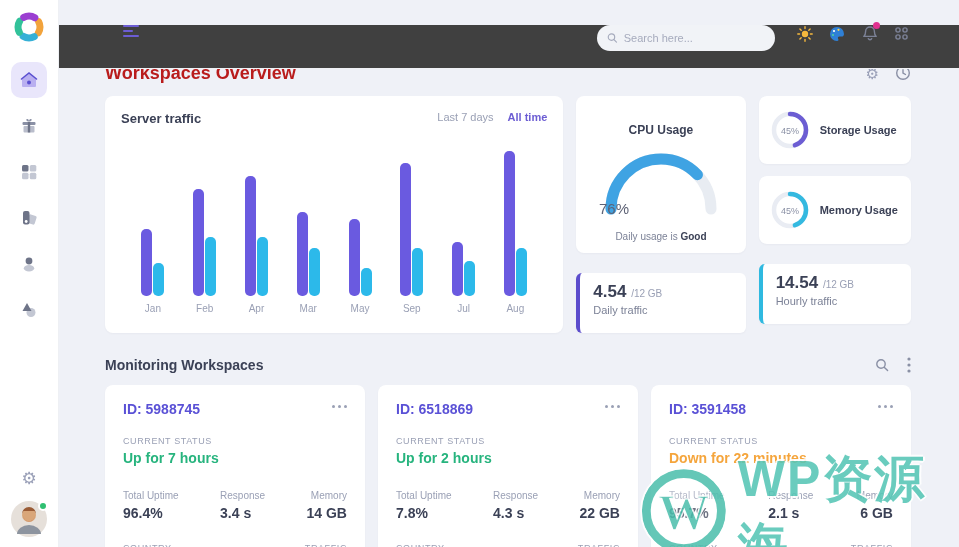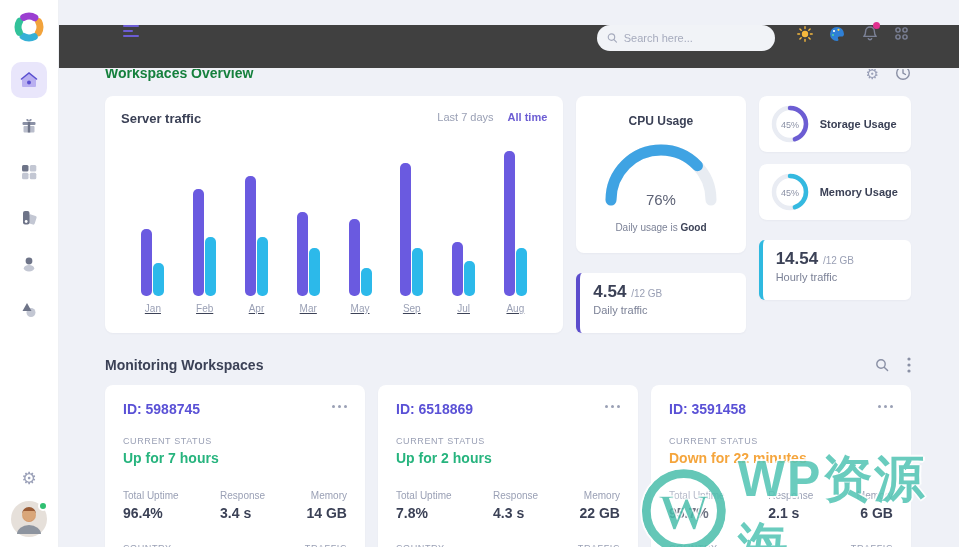--- a/index.html
+++ b/index.html
@@ -30,48 +30,48 @@
   .search-pill input { border:0; outline:0; background:transparent; font-size:11px; color:#6b7186; width:100%;
                        font-family:"Liberation Sans", sans-serif; }
   .search-pill input::placeholder { color:#a6abbd; }
   .top-icons { display:flex; align-items:center; gap:16px; margin-left:22px; margin-right:34px; }
   .top-icon { position:relative; cursor:pointer; display:flex; align-items:center; }
   .bell-dot { position:absolute; right:-2px; top:-3px; width:7px; height:7px; border-radius:50%; background:#e0318f; }
 
   
   .main { position:absolute; left:59px; top:44px; right:0; bottom:-60px; background:#eff1f7; padding:16px 48px 0 46px; }
   .title-row { display:flex; align-items:center; justify-content:space-between; height:26px; }
-  .page-title { font-size:14px; font-weight:bold; color:#15803d; }
+  .page-title { font-size:18px; font-weight:bold; color:#b91c1c; }
   .title-icons { display:flex; gap:16px; align-items:center; color:#8a90a5; }
 
   .row1 { display:flex; gap:13px; margin-top:10px; }
   .card { background:#fff; border-radius:8px; box-shadow:0 1px 2px rgba(40,50,80,0.04); }
 
   .server-card { width:460px; height:237px; padding:15px 16px; }
   .server-head { display:flex; align-items:flex-start; }
   .server-title { font-size:13px; font-weight:bold; color:#3b4156; }
   .server-filters { margin-left:auto; display:flex; gap:14px; font-size:11px; }
   .filter-muted { color:#9aa0b5; cursor:pointer; }
   .filter-active { color:#6c5dd3; font-weight:bold; cursor:pointer; }
-  .chart { display:flex; margin-top:10px; height:178px; padding:0 6px;text-decoration:underline; }
+  .chart { display:flex; margin-top:10px; height:178px; padding:0 6px; }
   .bar-group { flex:1; display:flex; flex-direction:column; align-items:center; justify-content:flex-end; }
   .bars { display:flex; align-items:flex-end; gap:1px; height:150px; }
   .bar { width:11px; border-radius:5px; }
   .bar-label { font-size:10px; color:#9aa0b5; margin-top:7px; }
 
   .col2 { width:170px; display:flex; flex-direction:column; }
-  .cpu-card { height:157px; padding:18px 10px; display:flex; flex-direction:column; align-items:center; }
+  .cpu-card { height:157px; padding:27px 10px; display:flex; flex-direction:column; align-items:center; }
   .cpu-title { font-size:12px; font-weight:bold; color:#3b4156; }
   .gauge-wrap { position:relative; margin-top:14px; width:124px; height:64px; }
-  .gauge-label { position:absolute; left:0; right:0; bottom:-2px; text-align:center; font-size:15px; color:#5d6275; }
+  .gauge-label { position:absolute; left:0; right:0; bottom:-2px; text-align:left; font-size:15px; color:#5d6275; }
   .cpu-caption { margin-top:16px; font-size:10px; color:#7c8297; }
   .cpu-caption b { color:#3b4156; }
 
   .col3 { width:153px; display:flex; flex-direction:column; }
-  .usage-card { height:56px; padding:0 10px; display:flex; align-items:center; gap:9px; }
+  .usage-card { height:68px; padding:0 10px; display:flex; align-items:center; gap:9px; }
   .usage-label { font-size:11px; color:#3b4156; font-weight:bold; }
 
   .stat-card { height:60px; border-left:4px solid #5b4ccc; border-radius:6px; padding:9px 13px; }
   .stat-value { font-size:17px; font-weight:bold; color:#3b4156; }
   .stat-unit { font-size:10px; color:#9aa0b5; font-weight:normal; }
   .stat-label { font-size:11px; color:#7c8297; margin-top:2px; }
 
   .monitor-row { display:flex; align-items:center; justify-content:space-between; margin-top:20px; height:24px; }
   .monitor-title { font-size:14px; font-weight:bold; color:#3b4156; }
   .monitor-icons { display:flex; gap:18px; align-items:center; color:#8a90a5; }

